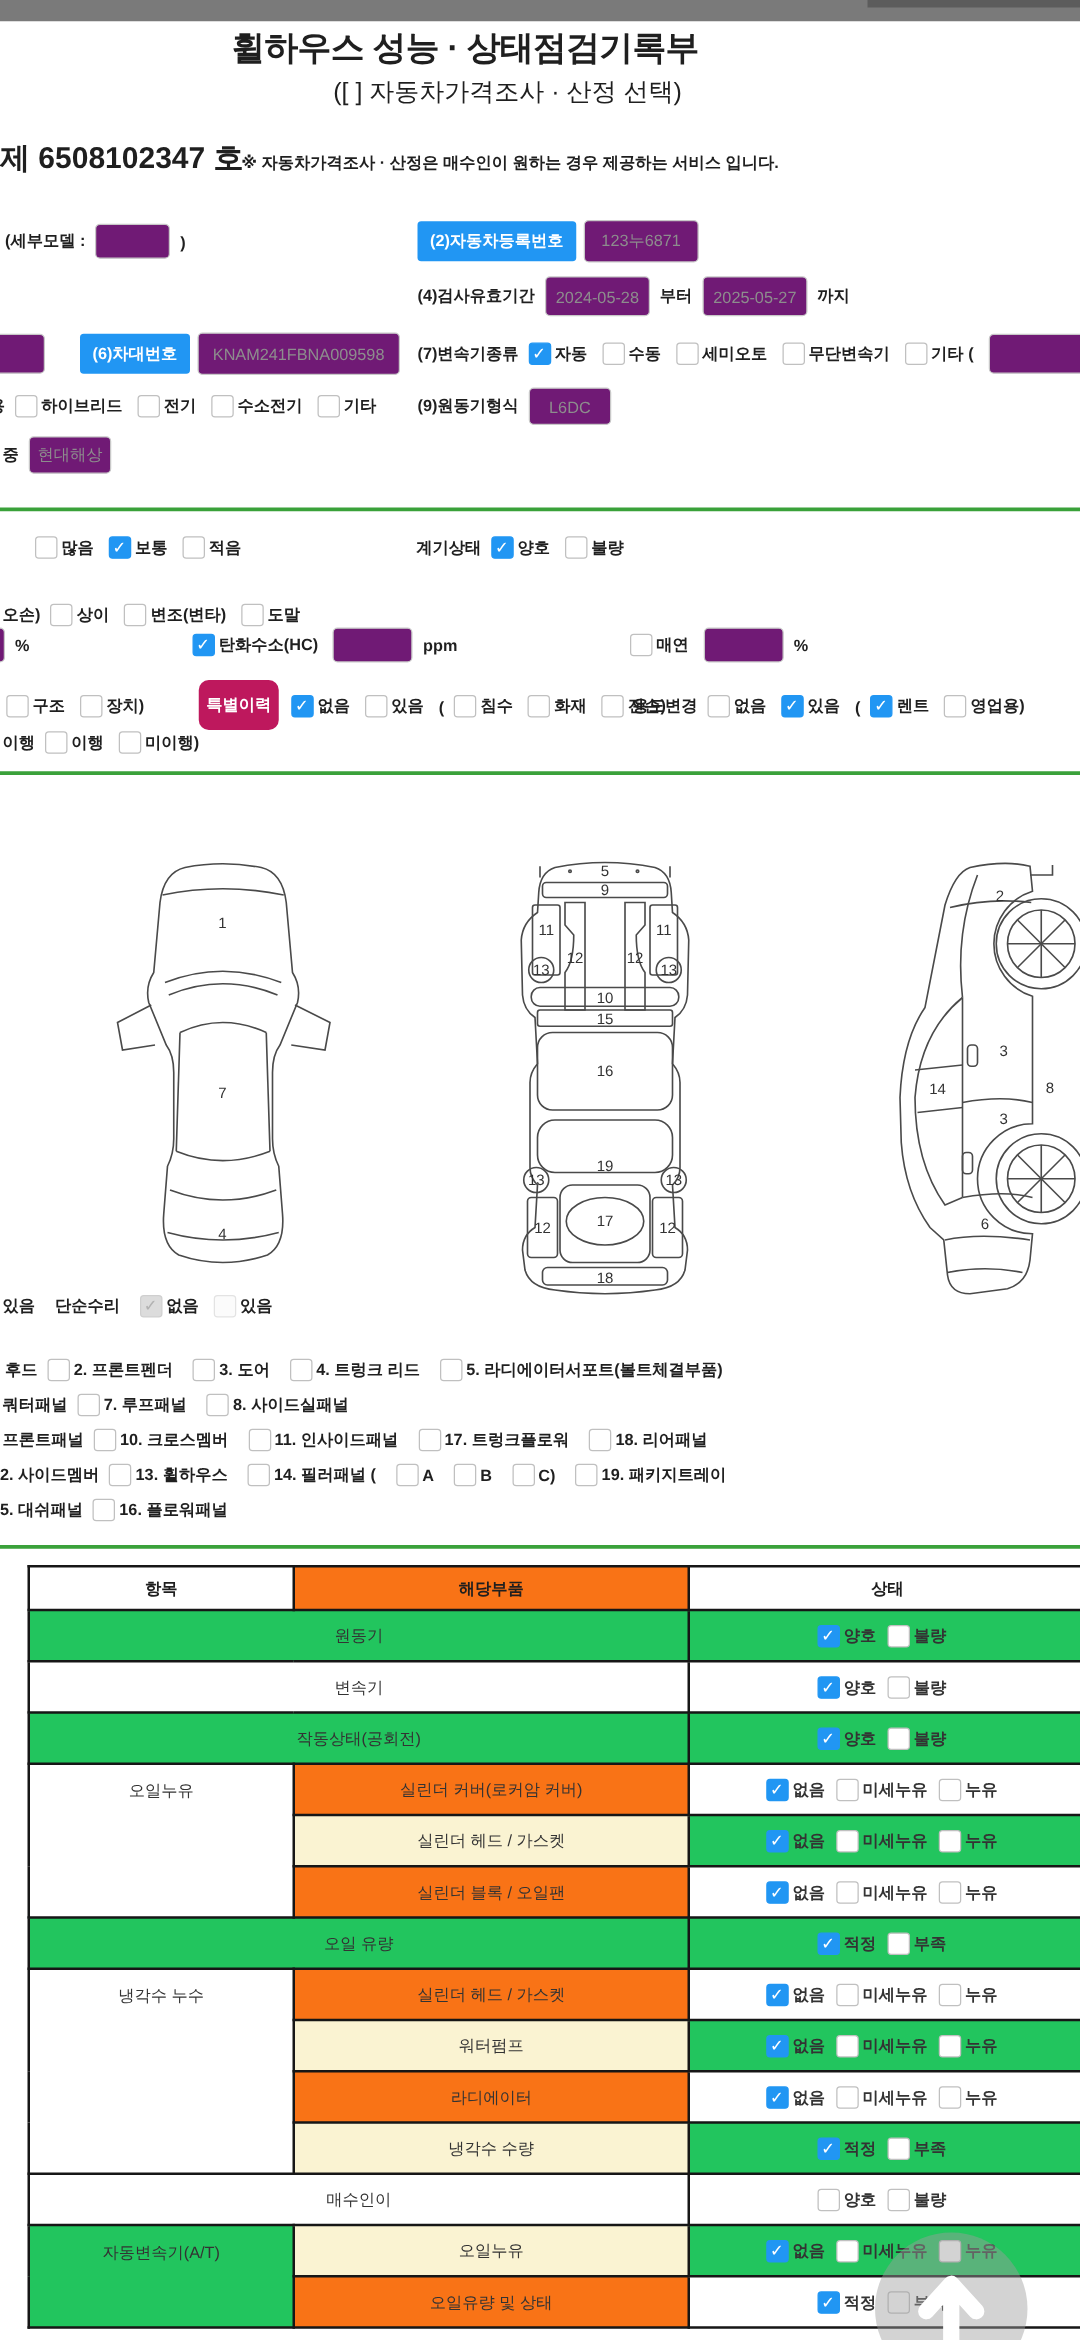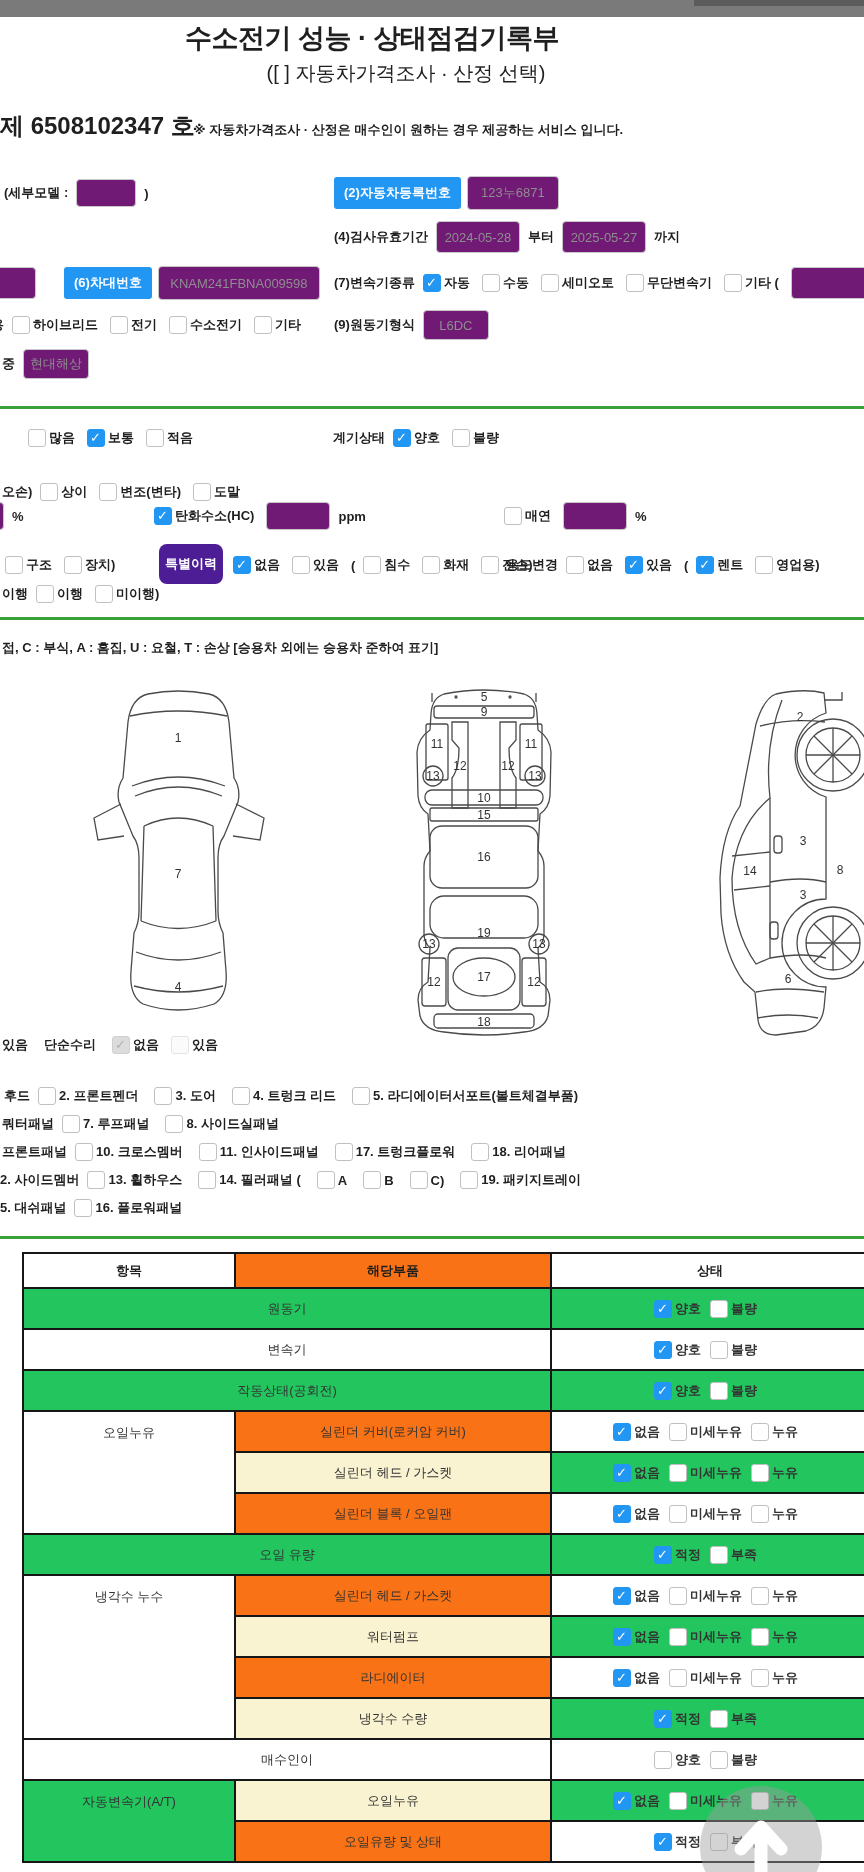--- a/index.html
+++ b/index.html
@@ -40,21 +40,21 @@
   #g-fuel{left:-9px;top:316px}
   #g-engine{left:334px;top:310px}
   #g-insur{left:2px;top:349px}
   #g-mileage{left:28px;top:429px}
   #g-gauge{left:333px;top:429px}
   #g-vincheck{left:2px;top:483px}
   #g-coleft{left:-60px;top:502px}
   #g-hc{left:154px;top:502px}
   #g-smoke{left:504px;top:502px}
   #g-tuning{left:5px;top:556px}
-  #btn-special{left:159px;top:544px;width:64px;height:40px;background:#4c1d95;color:#fff;font-weight:bold;
+  #btn-special{left:159px;top:544px;width:64px;height:40px;background:#be185d;color:#fff;font-weight:bold;
       font-size:13px;display:flex;align-items:center;justify-content:center;border-radius:8px;}
   #g-special{left:233px;top:556px}
   #g-usage{left:506px;top:556px}
   #g-recall{left:2px;top:585px}
   #legend{left:2px;top:639px;font-size:13px;font-weight:bold;white-space:nowrap;}
   #g-srepair{left:2px;top:1036px}
   #g-srepair .gx{margin-right:16px;}
   #g-p1{left:4px;top:1087px}#g-p2{left:2px;top:1115px}#g-p3{left:2px;top:1143px}
   #g-p4{left:0px;top:1171px}#g-p5{left:0px;top:1199px}
   .pnl .gl{margin-right:16px;}
@@ -78,21 +78,21 @@
   #scrolltop{left:700px;top:1786px;width:122px;height:122px;border-radius:50%;
      background:rgba(158,158,158,0.45);display:flex;align-items:center;justify-content:center;cursor:pointer;}
 </style>
 </head>
 <body>
 
 <div id="canvas">
   <div class="abs topbar"></div>
   <div class="abs topbar-dark"></div>
 
-  <div class="abs" id="title">수소전기 성능 · 상태점검기록부</div>
+  <div class="abs" id="title">휠하우스 성능 · 상태점검기록부</div>
   <div class="abs" id="subtitle">([  ] 자동차가격조사 · 산정 선택)</div>
   <div class="abs" id="docno">제 6508102347 호</div>
   <div class="abs" id="notice">※ 자동차가격조사 · 산정은 매수인이 원하는 경우 제공하는 서비스 입니다.</div>
 
   <div class="abs grp" id="g-detail">
       <span class="gx">(세부모델 :</span>
       <span class="inp xs"></span>
       <span class="gx">)</span>
     </div>
 
@@ -228,21 +228,20 @@
   <div class="abs grp" id="g-recall">
       <span class="gx">이행</span>
       <span class="cb"></span>
       <span class="gl">이행</span>
       <span class="cb"></span>
       <span class="gl">미이행)</span>
     </div>
 
   <div class="abs hr h2"></div>
 
-  <div class="abs" id="legend">접, C : 부식, A : 흠집, U : 요철, T : 손상 [승용차 외에는 승용차 준하여 표기]</div>
 
   <svg class="abs diag" id="svg-top" width="182" height="340" viewBox="0 0 182 340">
     <path d="M60,8 Q90,2 121,8 Q138,12 141,36 L146,92 Q153,103 150,116 L136,150 Q130,158 130,172 L130,225 Q130,237 135,247 L138,285 Q140,310 126,318 Q90,330 55,318 Q41,310 43,285 L46,247 Q51,237 51,225 L51,172 Q51,158 45,150 L31,116 Q28,103 35,92 L40,36 Q43,12 60,8 Z"></path>
     <path d="M42,30 Q90,20 139,30"></path>
     <path d="M44,100 Q90,82 137,100"></path>
     <path d="M47,110 Q90,92 134,110"></path>
     <path d="M56,140 Q90,124 125,140"></path>
     <path d="M56,140 L53,235"></path>
     <path d="M125,140 L128,235"></path>
     <path d="M53,235 Q90,250 128,235"></path>

